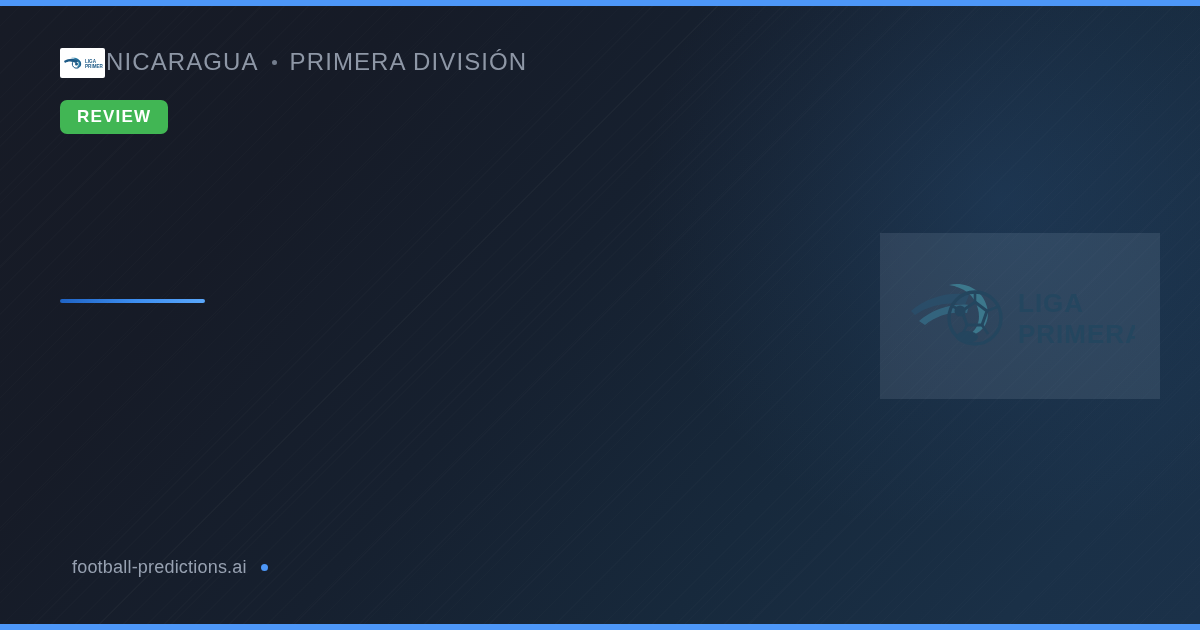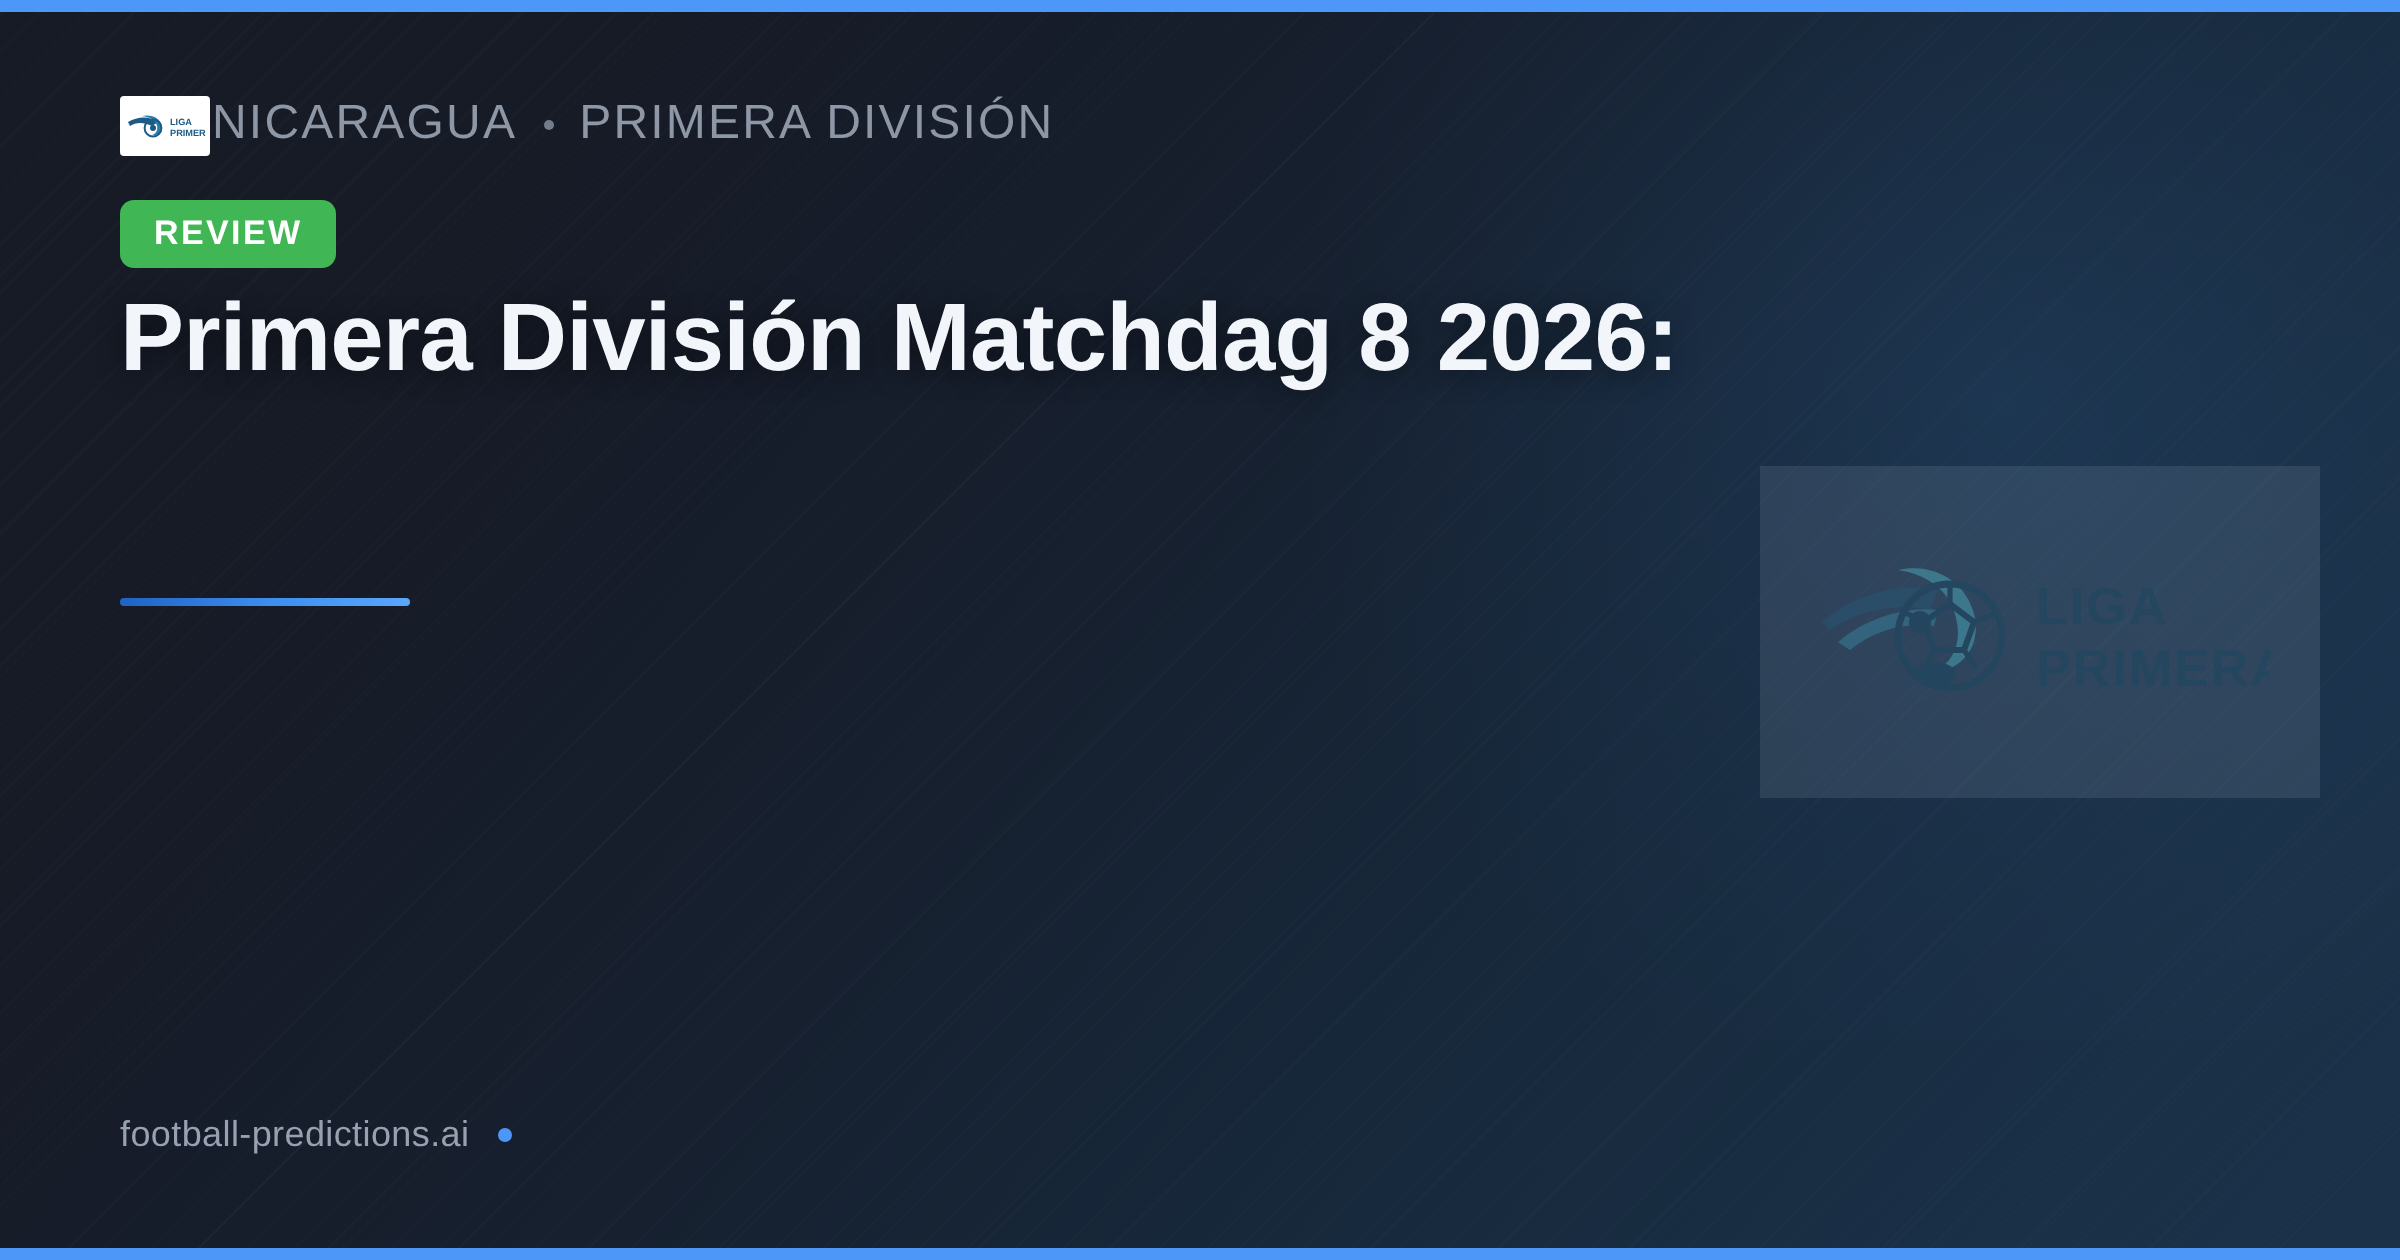--- a/index.html
+++ b/index.html
@@ -179,21 +179,21 @@
     display:flex;
     align-items:center;
     justify-content:center;
     z-index:3;
   }
   .logo-panel svg { display:block; }
 
   
   .footer {
     position:absolute;
-    left:60px;
+    left:72px;
     top:557px;
     display:flex;
     align-items:center;
     gap:14px;
     font-size:18px;
     color:#97a1b1;
     letter-spacing:0.2px;
     z-index:4;
     white-space:nowrap;
   }
@@ -235,21 +235,21 @@
       <span class="sep"></span>
       <span>PRIMERA DIVISIÓN</span>
     </div>
   </div>
 
   <div class="badge-row">
     <span class="review-badge">REVIEW</span>
   </div>
 
   <h1 class="headline">
-    <span>Primera División Matchdag 8 2026:</span><br>
+    <br>
   </h1>
 
   <div class="title-divider"></div>
 
   <div class="logo-panel">
     <svg width="230" height="86" viewBox="0 0 230 86" aria-hidden="true">
       <g opacity="0.82">
 
         <path d="M6 38 C22 24, 46 18, 64 22 L60 32 C44 28, 24 32, 10 42 Z" fill="#2a4f6b"></path>
         <path d="M14 48 C28 36, 48 30, 64 32 L62 40 C48 38, 32 42, 20 52 Z" fill="#356b85"></path>

